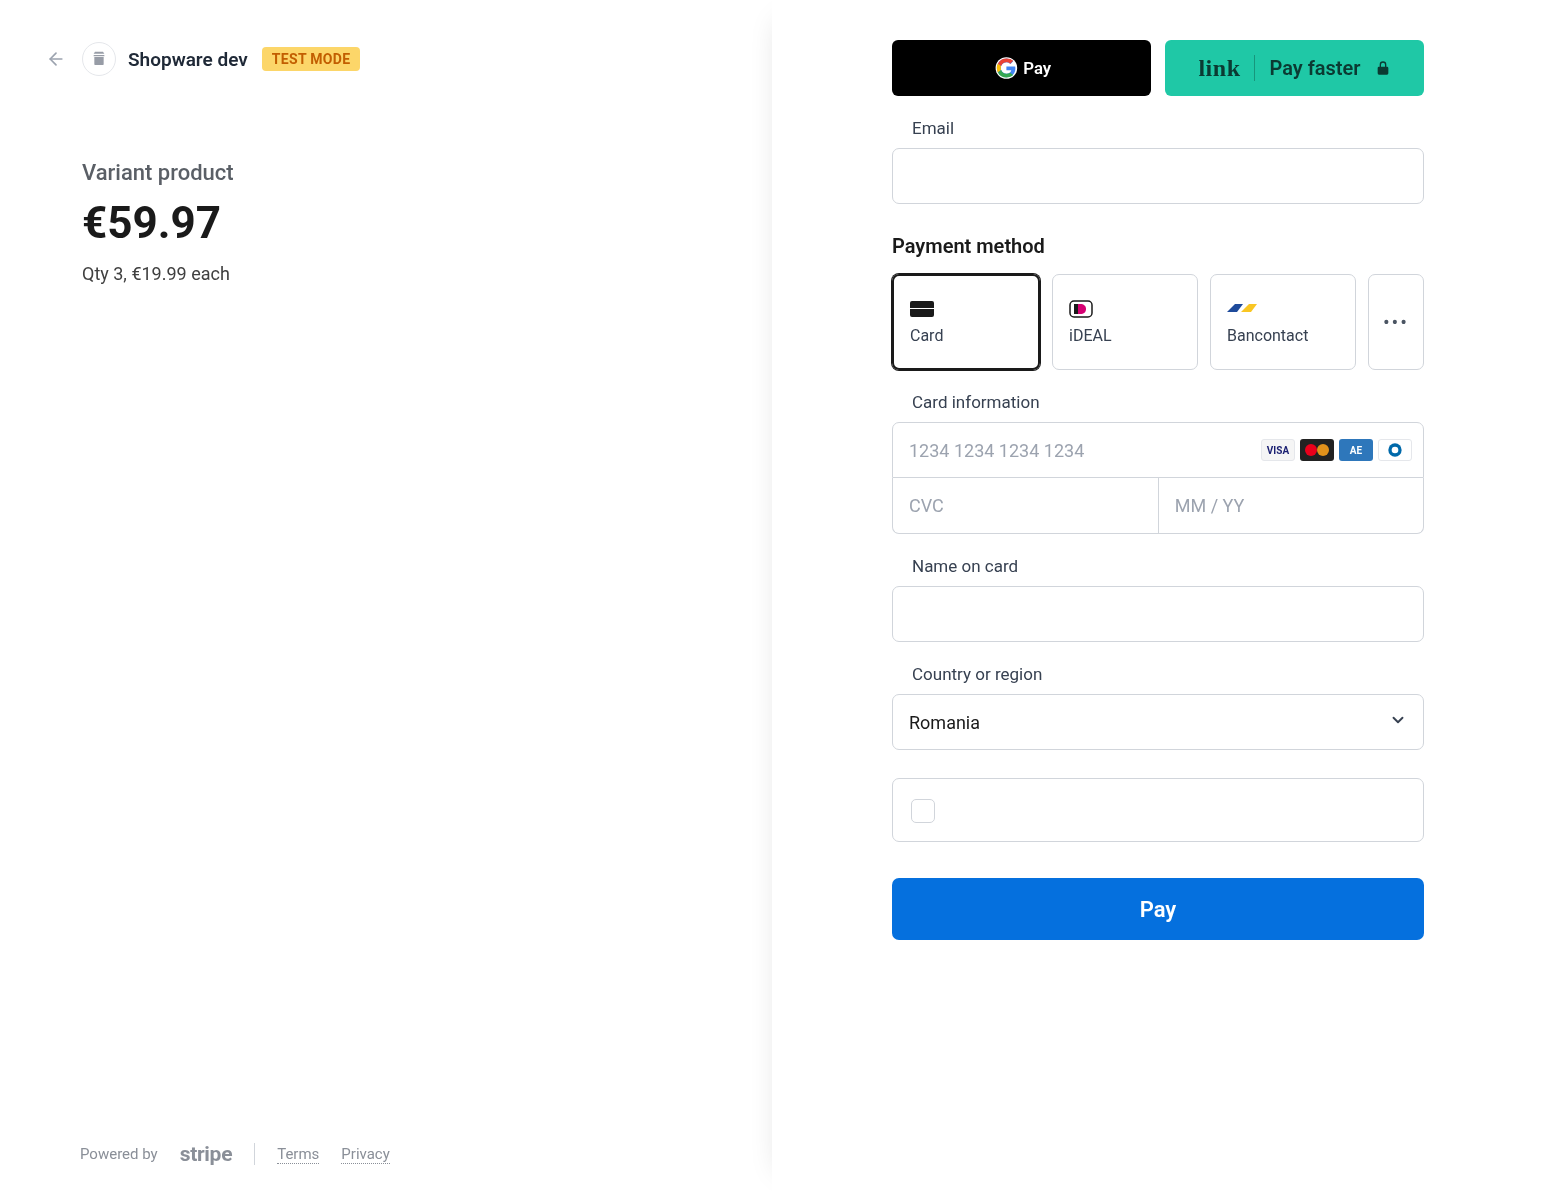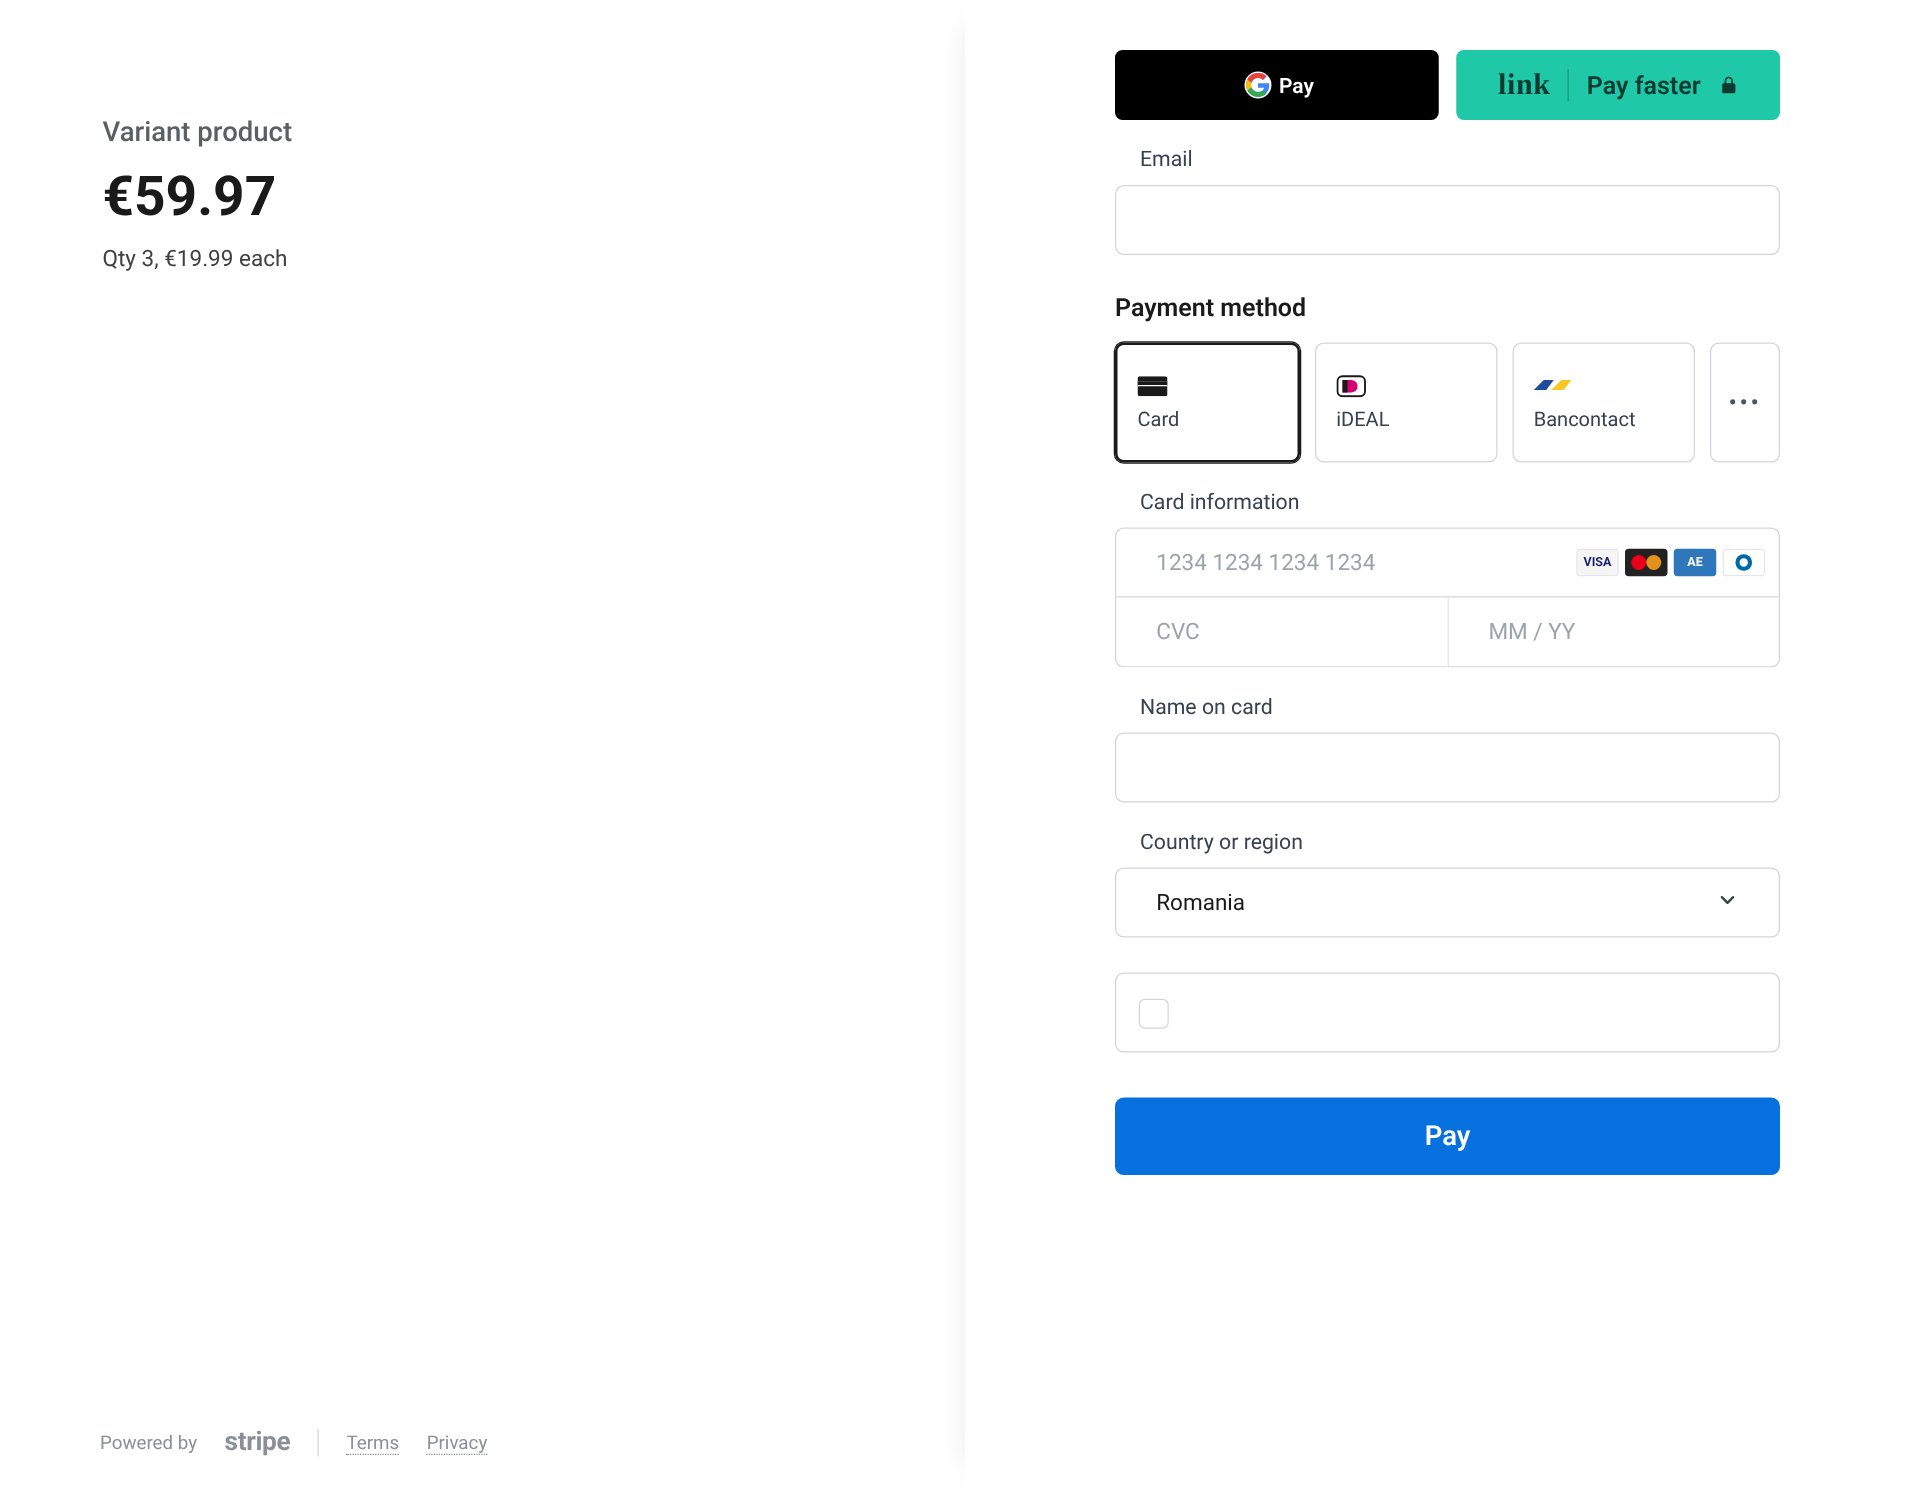--- a/index.html
+++ b/index.html
@@ -18,21 +18,21 @@
   html,body{margin:0;padding:0;height:100%;}
   body{display:flex;width:1544px;height:1192px;background:#fff;color:var(--text-strong);}
   
   .left{width:50%;padding:42px 64px 0 42px;display:flex;flex-direction:column;position:relative;}
   .left-header{display:flex;align-items:center;gap:12px;}
   .back-arrow{width:28px;height:28px;display:flex;align-items:center;justify-content:center;color:#9ca3af;cursor:pointer;}
   .merchant-chip{width:34px;height:34px;border:1px solid var(--border);border-radius:50%;display:flex;align-items:center;justify-content:center;background:#fff;}
   .merchant-chip svg{width:16px;height:16px;}
   .merchant-name{font-size:19px;font-weight:600;color:#1f2937;}
   .test-badge{background:var(--orange-bg);color:var(--orange-text);font-weight:700;font-size:14px;letter-spacing:.3px;padding:4px 10px;border-radius:4px;margin-left:2px;}
-  .product-block{margin-top:52px;margin-left:40px;}
+  .product-block{margin-top:84px;margin-left:40px;}
   .product-name{font-size:22px;color:#5a5f66;font-weight:500;}
   .product-price{font-size:44px;font-weight:700;margin-top:12px;}
   .product-sub{font-size:18px;color:#404040;margin-top:14px;}
   .left-footer{position:absolute;bottom:26px;left:80px;display:flex;align-items:center;gap:22px;color:#8a8f98;font-size:15px;}
   .left-footer .stripe{font-weight:700;letter-spacing:-.3px;font-size:21px;color:#8a8f98;}
   .left-footer .divider{width:1px;height:22px;background:#d1d5db;}
   .left-footer a{color:#8a8f98;text-decoration:none;border-bottom:1px dotted #8a8f98;}
   
   .right{width:50%;padding:40px 0 0 0;box-shadow:-14px 0 28px -22px rgba(0,0,0,.15);}
   .form-wrap{max-width:580px;margin:0 auto;padding:0 24px;}
@@ -42,21 +42,21 @@
   .gpay svg{height:24px;}
   .linkbtn{background:var(--green);color:#0b3a32;gap:14px;}
   .linkbtn .sep{width:1px;height:26px;background:rgba(0,0,0,.25);}
   .linkbtn .lock{width:16px;height:16px;}
   .link-logo{font-family:Georgia,serif;font-weight:700;letter-spacing:.5px;font-size:24px;}
   .divider-row{display:flex;align-items:center;margin:36px 0 28px;gap:18px;}
   .divider-row .line{flex:1;height:1px;background:var(--border);}
   .divider-row .txt{color:#6b7280;font-size:17px;}
   .label{font-size:17px;color:#374151;margin-bottom:10px;margin-left:20px;}
   .section-title{font-size:20px;font-weight:600;margin:30px 0 16px;}
-  input.text-input,.select-box{width:100%;height:56px;border:1px solid var(--border-dark);border-radius:7px;background:#fff;font-size:18px;padding:0 32px;color:#1a1a1a;outline:none;}
+  input.text-input,.select-box{width:100%;height:56px;border:1px solid var(--border-dark);border-radius:7px;background:#fff;font-size:18px;padding:0 16px;color:#1a1a1a;outline:none;}
   input.text-input::placeholder{color:#9ca3af;}
   .method-row{display:flex;gap:12px;}
   .method-tile{flex:1;border:1px solid var(--border-dark);border-radius:7px;height:96px;display:flex;flex-direction:column;justify-content:center;padding:0 16px;gap:8px;cursor:pointer;}
   .method-tile.selected{border:2px solid var(--focus);box-shadow:0 0 0 1px var(--focus);}
   .method-tile .icon{height:18px;display:flex;align-items:center;}
   .method-tile .lbl{font-size:16px;color:#374151;}
   .method-more{width:56px;border:1px solid var(--border-dark);border-radius:7px;display:flex;align-items:center;justify-content:center;cursor:pointer;font-size:20px;color:#4b5563;letter-spacing:2px;}
   .card-info{margin-top:14px;}
   .card-number-wrap{position:relative;}
   .card-number-wrap input{border-radius:7px 7px 0 0;}
@@ -82,20 +82,35 @@
   .save-title{font-size:18px;font-weight:600;color:#1f2937;}
   .save-sub{font-size:16px;color:#8a8f98;margin-top:4px;}
   .pay-btn{width:100%;height:62px;margin-top:36px;background:var(--blue);border:none;border-radius:7px;color:#fff;font-size:22px;font-weight:600;cursor:pointer;}
   .field{margin-top:22px;}
   .field:first-of-type{margin-top:0;}
 </style>
 </head>
 <body>
 
 <div class="left">
+  <div class="left-header">
+    <div class="back-arrow">
+      <svg width="20" height="20" viewBox="0 0 24 24" fill="none" stroke="currentColor" stroke-width="2" stroke-linecap="round" stroke-linejoin="round">
+          <line x1="19" y1="12" x2="5" y2="12"></line>
+          <polyline points="12 19 5 12 12 5"></polyline>
+        </svg>
+    </div>
+    <div class="merchant-chip">
+      <svg viewBox="0 0 24 24" fill="#6b7280">
+          <path d="M4 6h16v2H4zM4 4h16l-2 -3H6zM5 9h14v11a1 1 0 0 1-1 1H6a1 1 0 0 1-1-1z" opacity=".7"></path>
+        </svg>
+    </div>
+    <div class="merchant-name">Shopware dev</div>
+    <div class="test-badge">TEST MODE</div>
+  </div>
 
   <div class="product-block">
     <div class="product-name">Variant product</div>
     <div class="product-price">€59.97</div>
     <div class="product-sub">Qty 3, €19.99 each</div>
   </div>
 
   <div class="left-footer">
     <span>Powered by</span>
     <span class="stripe">stripe</span>

